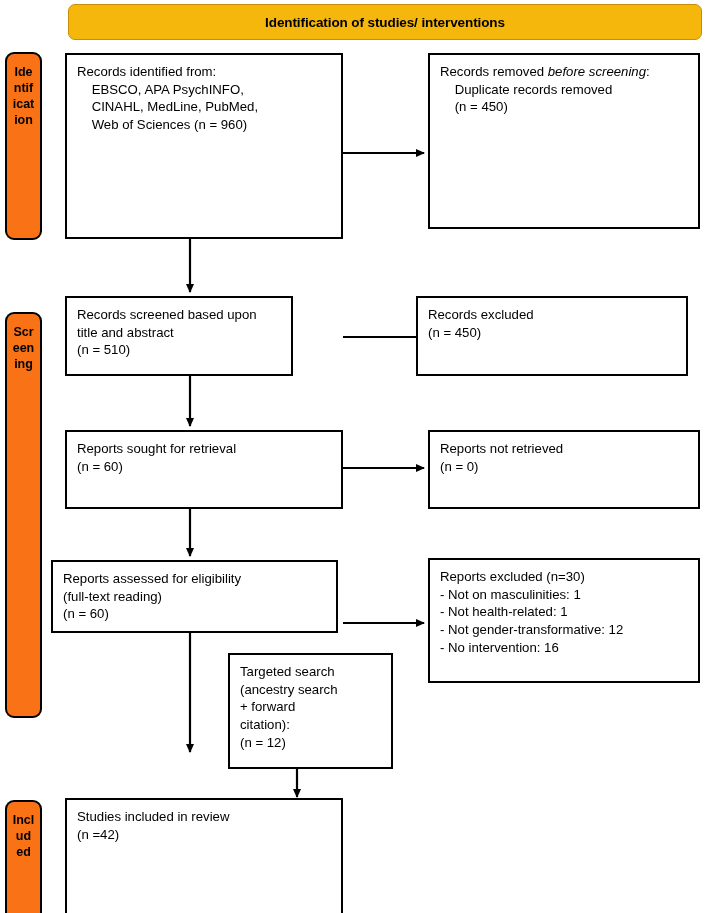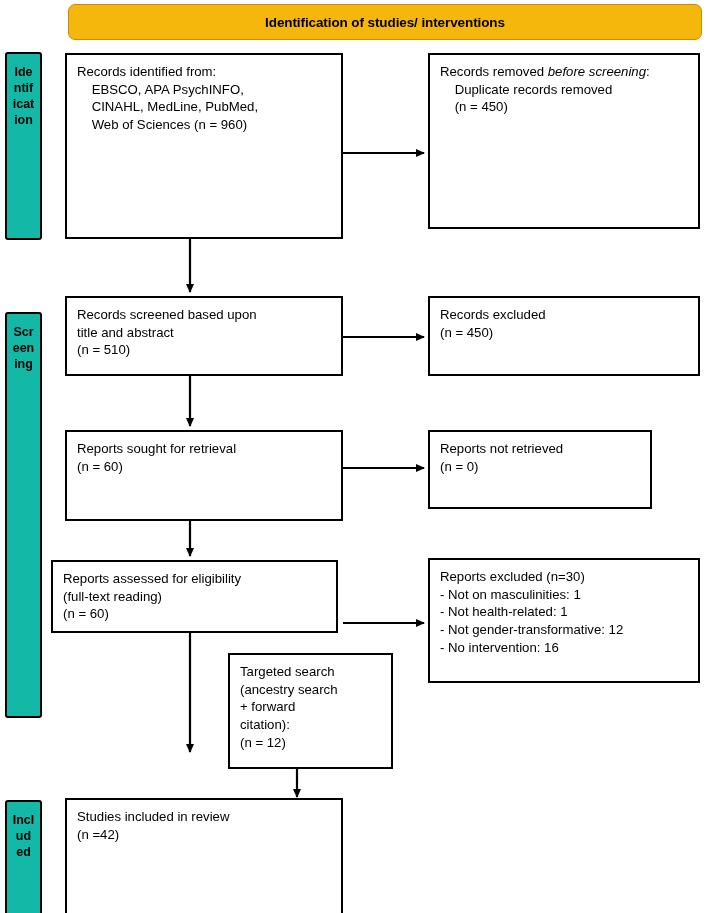--- a/index.html
+++ b/index.html
@@ -27,23 +27,23 @@
     align-items: center;
     justify-content: center;
     color: #000;
     font-weight: bold;
     font-size: 13.5px;
     letter-spacing: -0.1px;
     text-align: center;
   }
   .stage {
     position: absolute;
-    background: #14b8a6;
+    background: #f97316;
     border: 2.5px solid #000;
-    border-radius: 3px;
+    border-radius: 9px;
     box-sizing: border-box;
     display: flex;
     justify-content: center;
     padding-top: 10px;
   }
   .stage .stage-label {
     font-weight: bold;
     font-size: 12.5px;
     line-height: 1.28;
     color: #000;
@@ -125,31 +125,31 @@
 
   <div class="box" style="left:65px; top:53px; width:278px; height:186px;">Records identified from:
     EBSCO, APA PsychINFO,
     CINAHL, MedLine, PubMed,
     Web of Sciences (n = 960)</div>
 
   <div class="box" style="left:428px; top:53px; width:272px; height:176px;"><span>Records removed </span><em>before screening</em><span>:</span><span>
     Duplicate records removed
     (n = 450)</span></div>
 
-  <div class="box" style="left:65px; top:296px; width:278px; height:80px;">Records screened based upon
+  <div class="box" style="left:65px; top:296px; width:228px; height:80px;">Records screened based upon
 title and abstract
 (n = 510)</div>
 
-  <div class="box" style="left:428px; top:296px; width:272px; height:80px;">Records excluded
+  <div class="box" style="left:416px; top:296px; width:272px; height:80px;">Records excluded
 (n = 450)</div>
 
-  <div class="box" style="left:65px; top:430px; width:278px; height:91px;">Reports sought for retrieval
+  <div class="box" style="left:65px; top:430px; width:278px; height:79px;">Reports sought for retrieval
 (n = 60)</div>
 
-  <div class="box" style="left:428px; top:430px; width:224px; height:79px;">Reports not retrieved
+  <div class="box" style="left:428px; top:430px; width:272px; height:79px;">Reports not retrieved
 (n = 0)</div>
 
   <div class="box" style="left:51px; top:560px; width:287px; height:73px;">Reports assessed for eligibility
 (full-text reading)
 (n = 60)</div>
 
   <div class="box" style="left:428px; top:558px; width:272px; height:125px;">Reports excluded (n=30)
 - Not on masculinities: 1
 - Not health-related: 1
 - Not gender-transformative: 12

